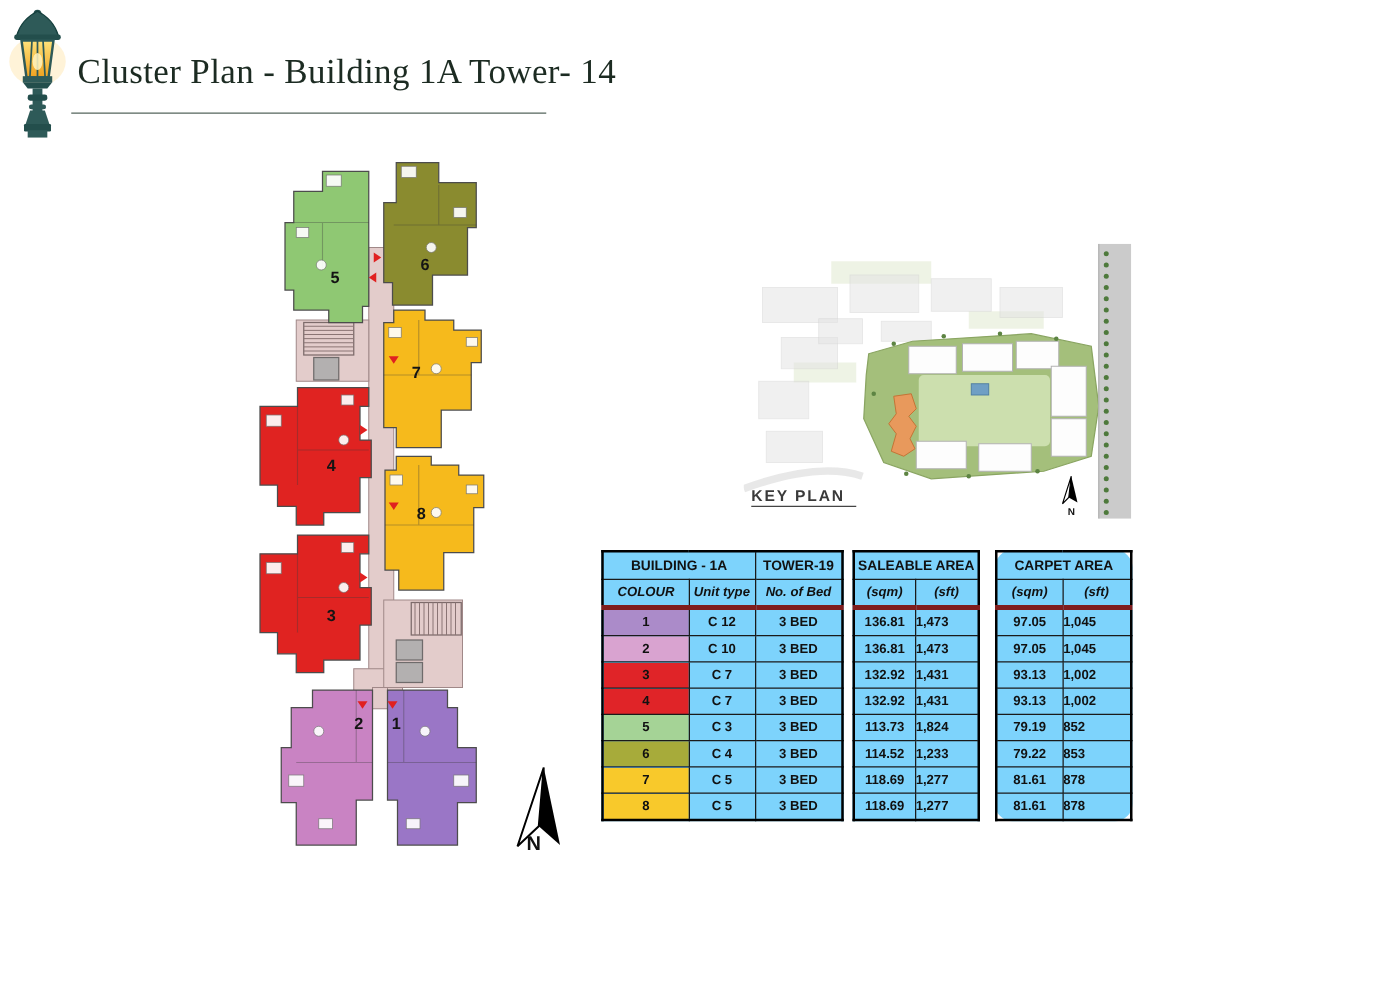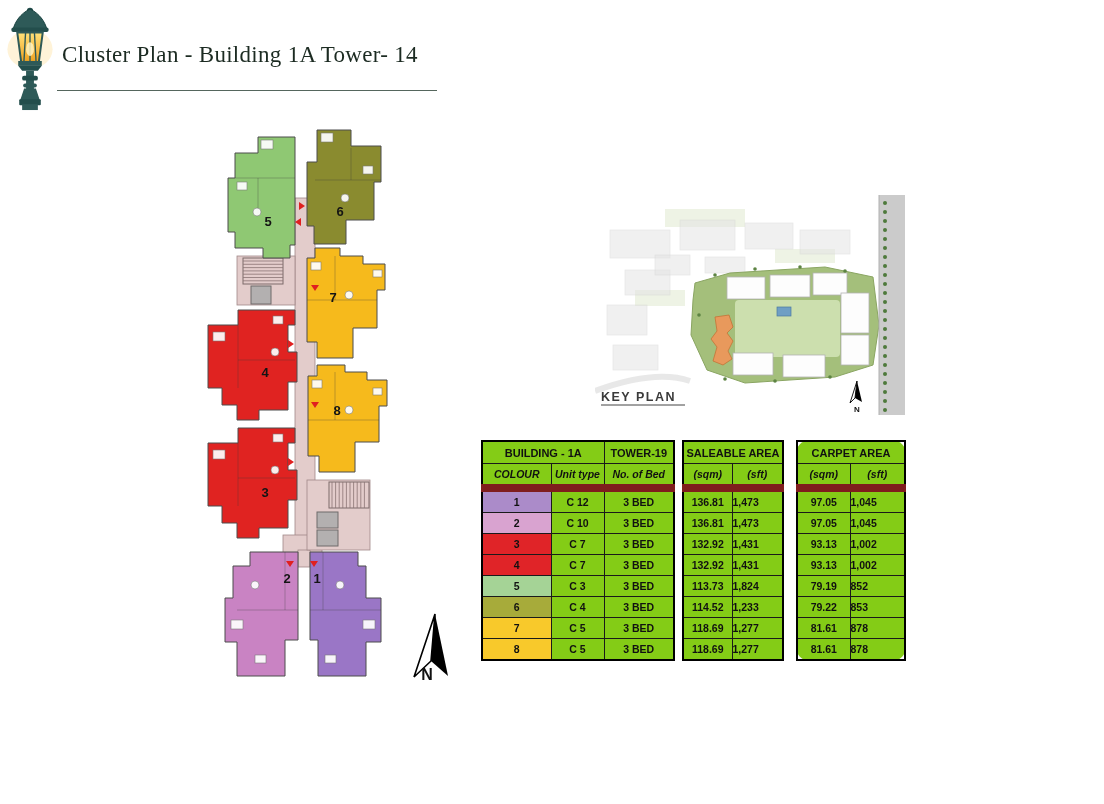--- a/index.html
+++ b/index.html
@@ -4,21 +4,21 @@
 <style>
   html,body{margin:0;padding:0;}
   body{
     width:1104px;height:804px;position:relative;background:#ffffff;
     font-family:"Liberation Sans",sans-serif;overflow:hidden;
   }
   
   .lamp{position:absolute;left:4px;top:6px;}
   .page-title{
     position:absolute;left:62px;top:42px;
-    font-family:"Liberation Serif",serif;font-size:23px;color:#1c2b22;
+    font-family:"Liberation Serif",serif;font-size:28px;color:#1c2b22;
     letter-spacing:.3px;white-space:nowrap;
   }
   .title-rule{position:absolute;left:57px;top:90px;width:380px;border-top:1.5px solid #55665d;}
   
   .plan{position:absolute;left:195px;top:120px;}
   .corr{stroke:#a08888;stroke-width:.8;}
   .stairbox{fill:none;stroke:#7c6a6a;stroke-width:1;}
   .tread{stroke:#8a7474;stroke-width:.8;}
   .lift{fill:#b3b0b0;stroke:#6f6b6b;stroke-width:1;}
   .unit{stroke:#4c4c4c;stroke-width:1;}
@@ -28,27 +28,27 @@
   .north-n{font:600 16px "Liberation Sans",sans-serif;fill:#111111;text-anchor:middle;}
   
   .keyplan{position:absolute;left:595px;top:195px;}
   .kp-faint{fill:#e4e4e4;stroke:#d2d2d2;stroke-width:.7;opacity:.55;}
   .kp-fgreen{fill:#d4e0bd;opacity:.4;}
   .kp-tower{fill:#fdfdfd;stroke:#b2b2b2;stroke-width:.8;}
   .kp-label{font:600 12.5px "Liberation Sans",sans-serif;fill:#3a3a3a;letter-spacing:1.5px;}
   .kp-n{font:700 8px "Liberation Sans",sans-serif;fill:#111;text-anchor:middle;}
   
   .tables{position:absolute;left:481px;top:440px;display:flex;align-items:flex-start;}
-  .tables table{border-collapse:collapse;table-layout:fixed;border:2px solid #000;background:#84cc16;}
+  .tables table{border-collapse:collapse;table-layout:fixed;border:2px solid #000;background:#7dd3fc;}
   .tables th,.tables td{
     border:1px solid #1a1a1a;font-size:10.5px;color:#111;text-align:center;
     padding:0;height:20px;overflow:hidden;white-space:nowrap;font-weight:700;
   }
   .tables thead tr.main th{height:21px;font-size:11px;}
-  .tables thead tr.sub th{font-style:italic;border-bottom:8px solid #7f1d1d;}
+  .tables thead tr.sub th{font-style:italic;border-bottom:4px solid #7f1d1d;}
   .t1{width:192px;}
   .t2{width:100px;margin-left:7px;}
   .t3{width:108px;margin-left:12px;border-radius:14px;}
   .tables td.r{text-align:left;padding-right:7px;}
 </style>
 </head>
 <body>
 
 <div>
   <svg class="lamp" width="52" height="106" viewBox="0 0 52 108">

